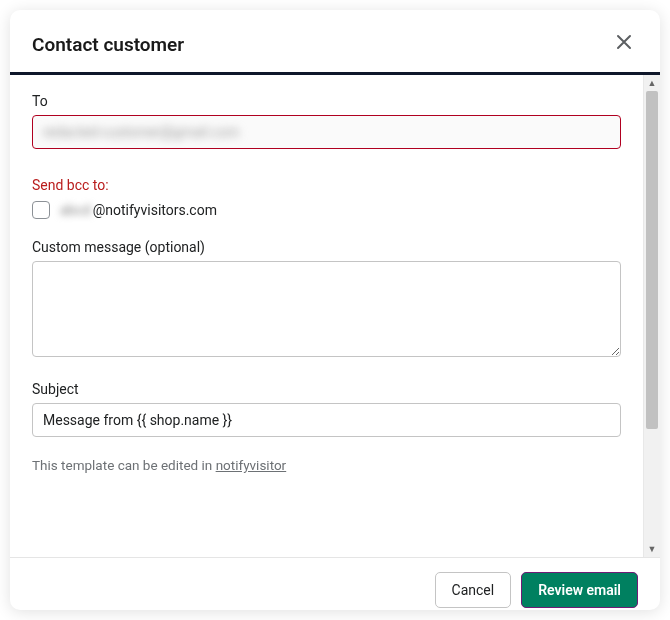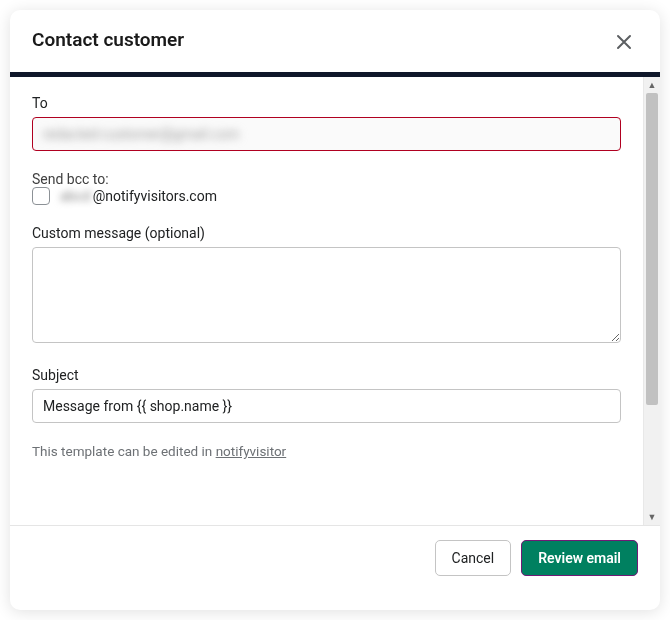--- a/index.html
+++ b/index.html
@@ -16,24 +16,24 @@
       border-radius: 10px;
       box-shadow: 0 2px 16px rgba(0,0,0,0.12);
       width: 650px;
       height: 600px;
       display: flex;
       flex-direction: column;
       overflow: hidden;
     }
     .modal-header {
       display: flex;
-      align-items: flex-start;
+      align-items: flex-end;
       justify-content: space-between;
       padding: 18px 22px 16px 22px;
-      border-bottom: 5px solid #0f172a;
+      border-bottom: 3px solid #0f172a;
     }
     .modal-title {
       font-size: 19px;
       font-weight: 600;
       color: #1a1a1a;
     }
     .close-btn {
       background: none;
       border: none;
       cursor: pointer;
@@ -81,21 +81,21 @@
       top: 0;
       left: 2px;
       right: 2px;
       height: 75%;
       background: #c1c1c1;
       border-radius: 2px;
     }
     .row {
       display: flex;
       gap: 22px;
-      margin-bottom: 20px;
+      margin-bottom: 28px;
     }
     .col {
       flex: 1;
       display: flex;
       flex-direction: column;
     }
     .label {
       font-size: 14px;
       color: #202223;
       margin-bottom: 6px;
@@ -137,21 +137,21 @@
     .select .blurred {
       filter: blur(3.5px);
       color: #888;
       display: inline-block;
     }
     .caret-updown {
       flex-shrink: 0;
       color: #5c5f62;
     }
     .bcc-section { margin-bottom: 20px; }
-    .bcc-label { font-size: 14px; color: #404040; }
+    .bcc-label { font-size: 14px; color: #b91c1c; margin-bottom: 8px; }
     .checkbox-row { display: flex; align-items: center; gap: 10px; }
     .checkbox {
       width: 18px;
       height: 18px;
       border: 1.5px solid #8c9196;
       border-radius: 4px;
       background: #fff;
       cursor: pointer;
       flex-shrink: 0;
     }
@@ -179,21 +179,21 @@
     }
     .hint a {
       color: #6d7175;
       text-decoration: underline;
       cursor: pointer;
     }
     .modal-footer {
       display: flex;
       justify-content: flex-end;
       gap: 10px;
-      padding: 14px 22px 34px 22px;
+      padding: 14px 22px 2px 22px;
       border-top: 1px solid #e5e5e5;
     }
     .btn {
       padding: 9px 16px;
       font-size: 14px;
       border-radius: 5px;
       cursor: pointer;
       font-family: inherit;
     }
     .btn-secondary {

